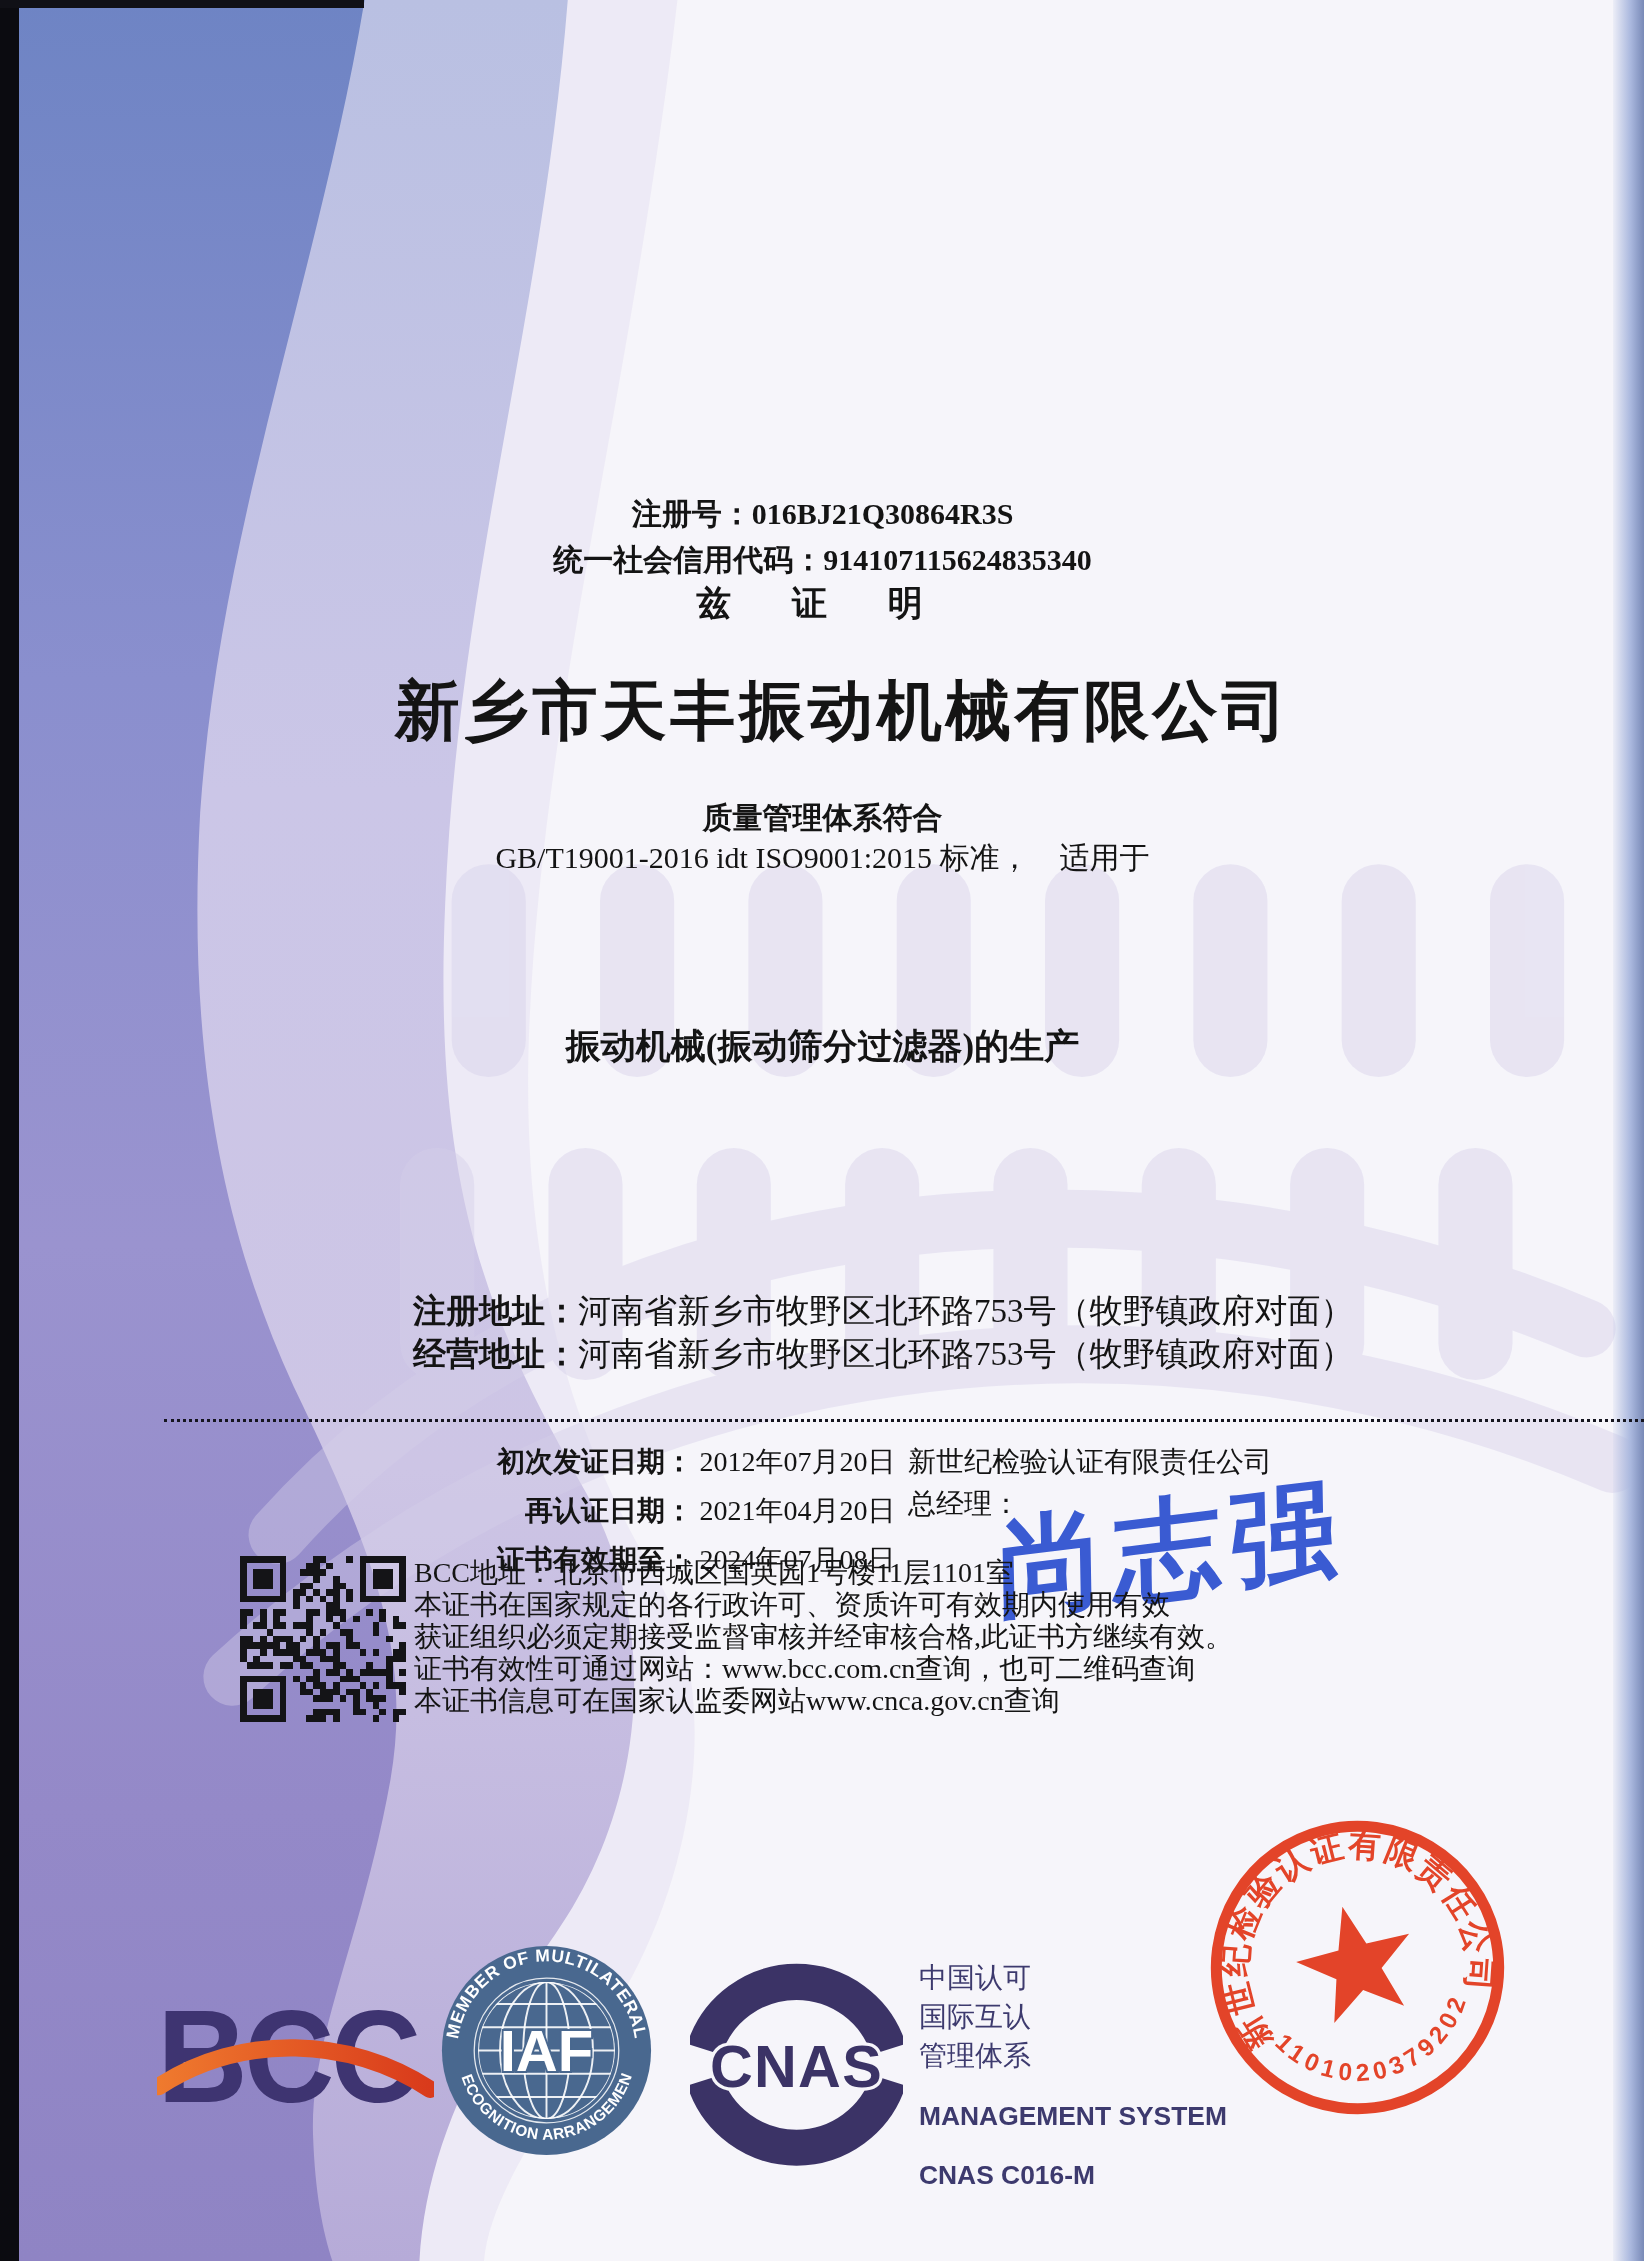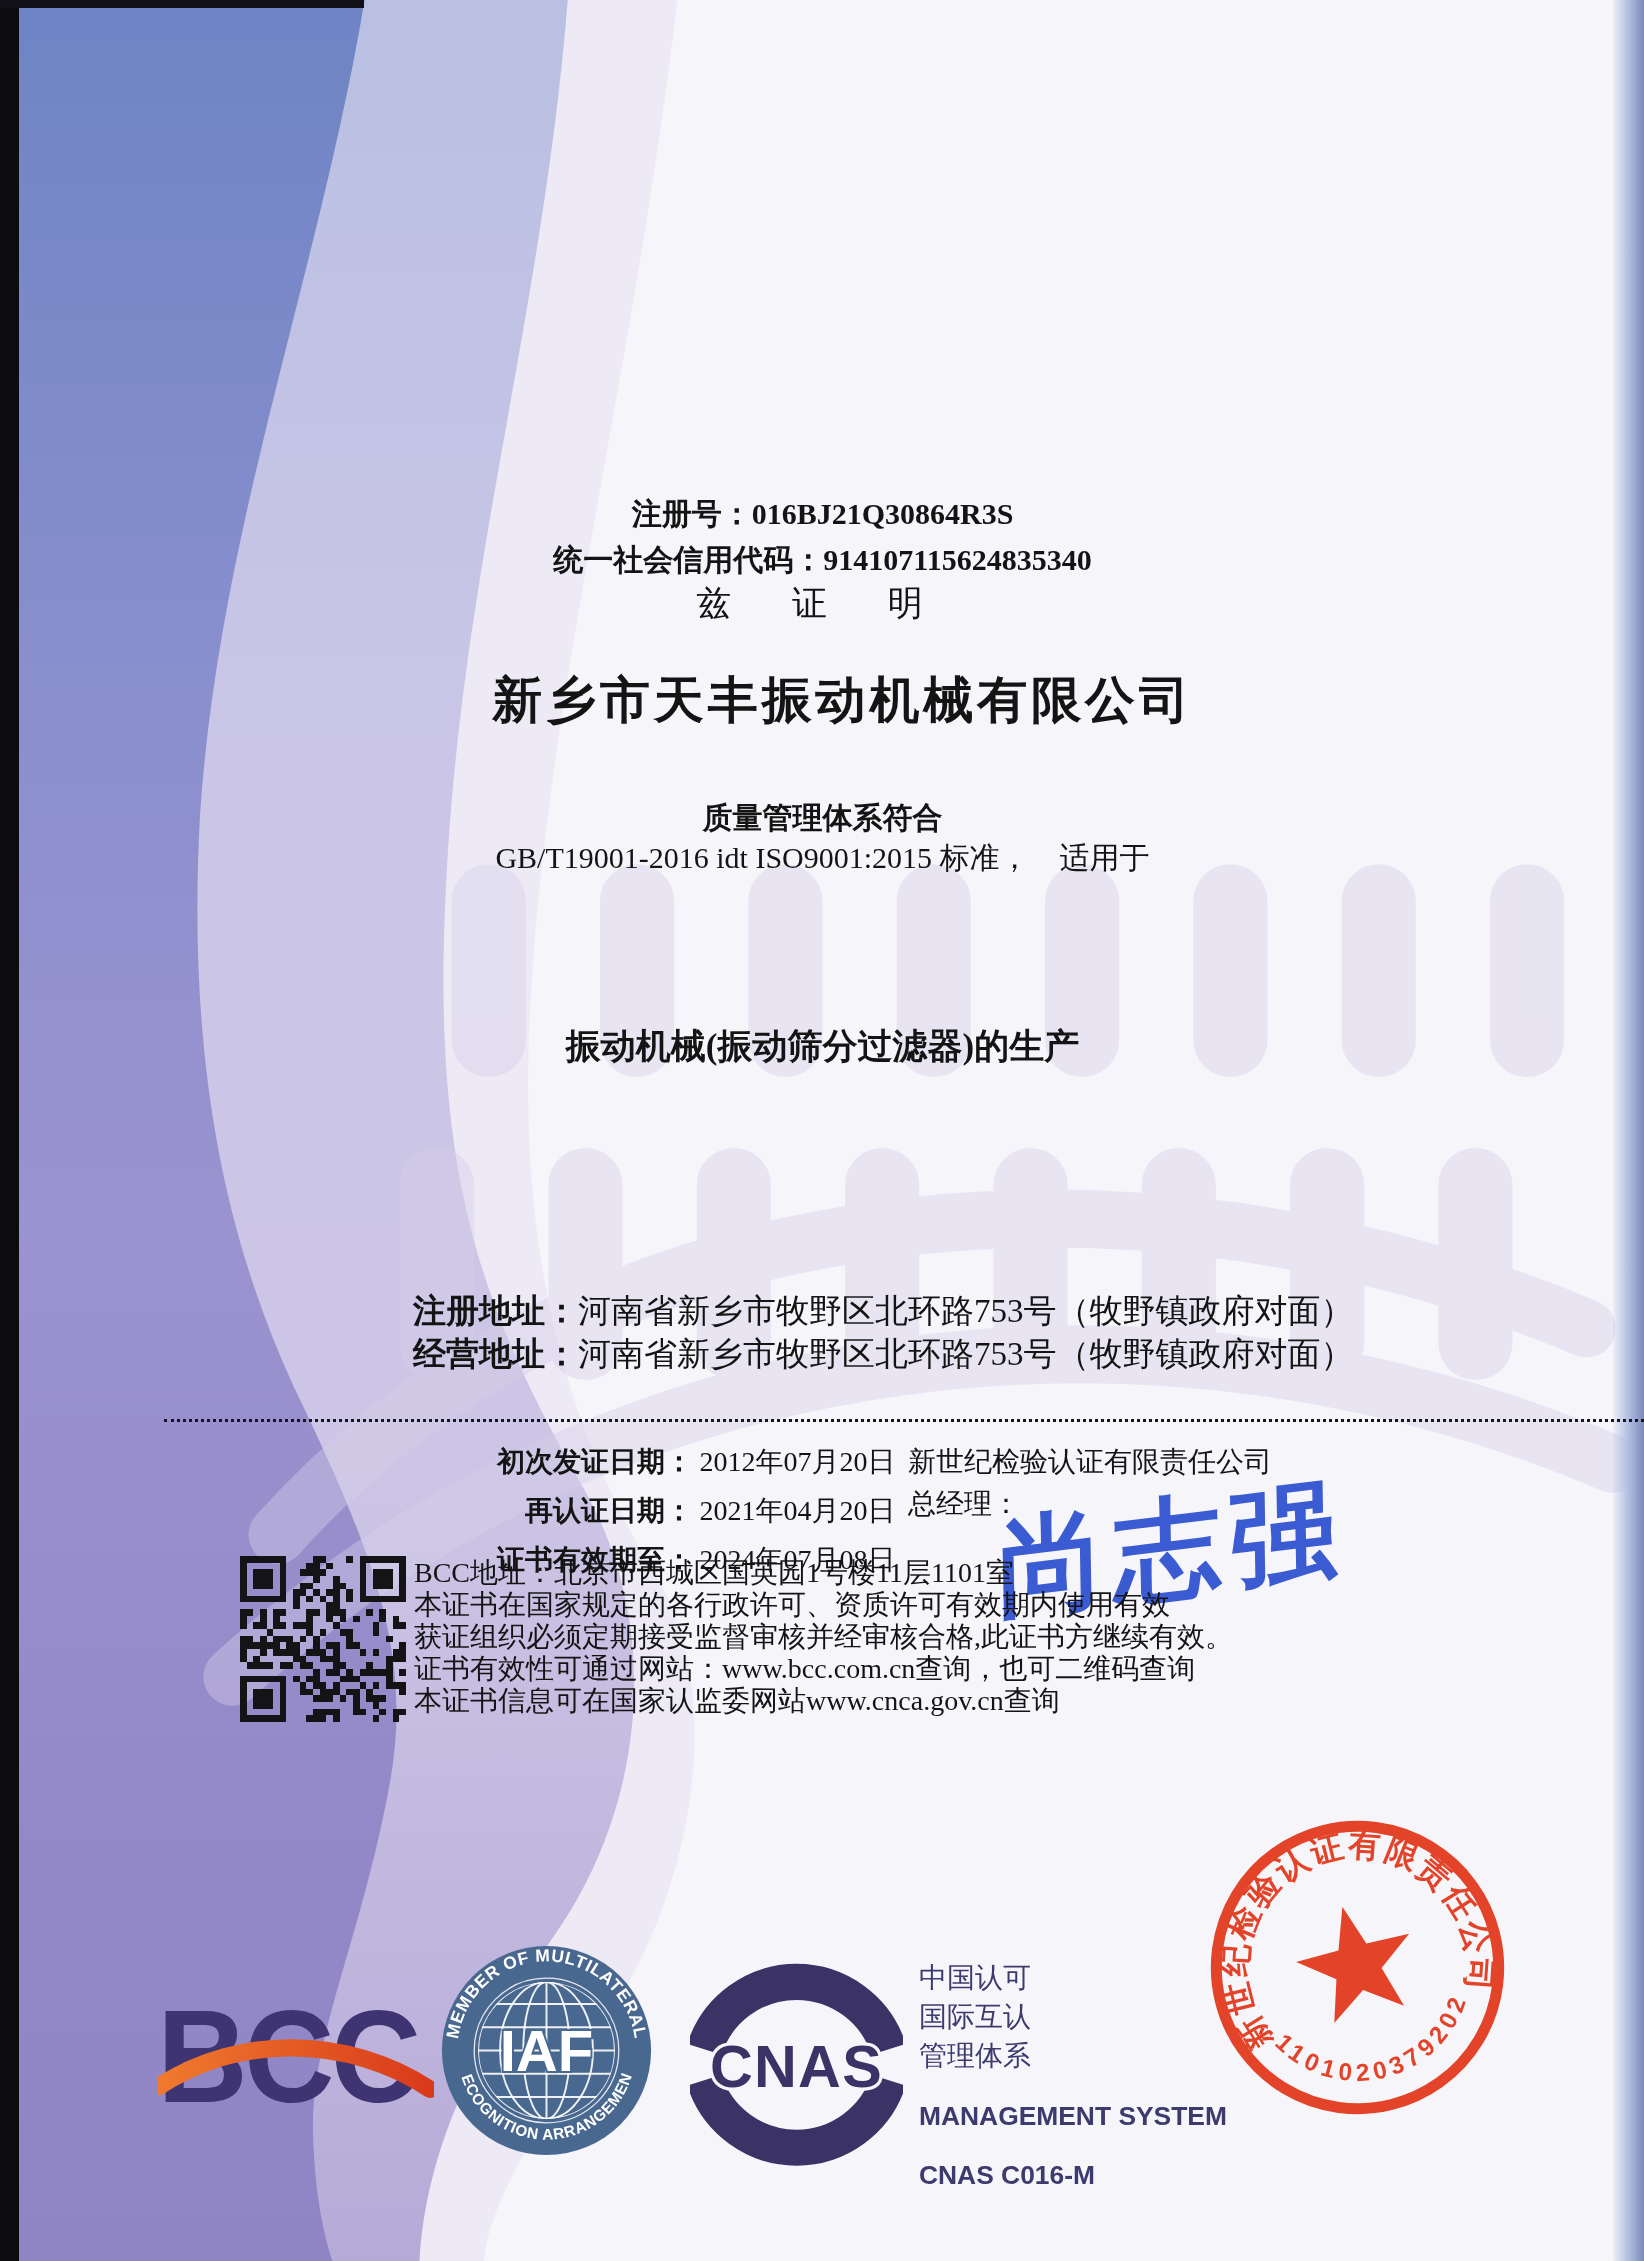--- a/index.html
+++ b/index.html
@@ -20,22 +20,22 @@
     background:linear-gradient(90deg, rgba(185,198,232,0.15) 0%, #aab8de 55%, #7586b4 100%);
   }
   .left-black{left:0;top:0;width:19.3px;height:2261px;background:#0b0b10;z-index:2;}
   .top-black{left:0;top:0;width:364px;height:7.7px;background:#101016;z-index:2;}
 
   
   .title{top:341px;font-size:95px;font-weight:900;letter-spacing:10.3px;z-index:3;}
   .reg-line{font-size:30px;font-weight:bold;z-index:3;}
   .reg1{top:494px;}
   .reg2{top:540px;}
-  .hereby{top:580px;font-size:35px;font-weight:normal;letter-spacing:26px;z-index:3;}
-  .company{top:667px;font-size:50px;font-weight:bold;letter-spacing:3.9px;z-index:3;padding-left:40px;}
+  .hereby{top:580px;font-size:35px;font-weight:bold;letter-spacing:26px;z-index:3;}
+  .company{top:667px;font-size:65px;font-weight:bold;letter-spacing:3.9px;z-index:3;padding-left:40px;}
   .system-line{top:798px;font-size:30px;font-weight:bold;z-index:3;}
   .standard-line{top:838px;font-size:30px;z-index:3;}
   .scope{top:1023px;font-size:35px;font-weight:bold;z-index:3;}
   .addr{left:413px;font-size:33px;z-index:3;text-align:right;}
   .addr .lbl{font-weight:bold;}
   .addr1{top:1289px;}
   .addr2{top:1332px;}
 
   .dotline{left:164px;top:1419px;width:1480px;height:0;border-top:3.2px dotted #15151f;z-index:2;}
 

